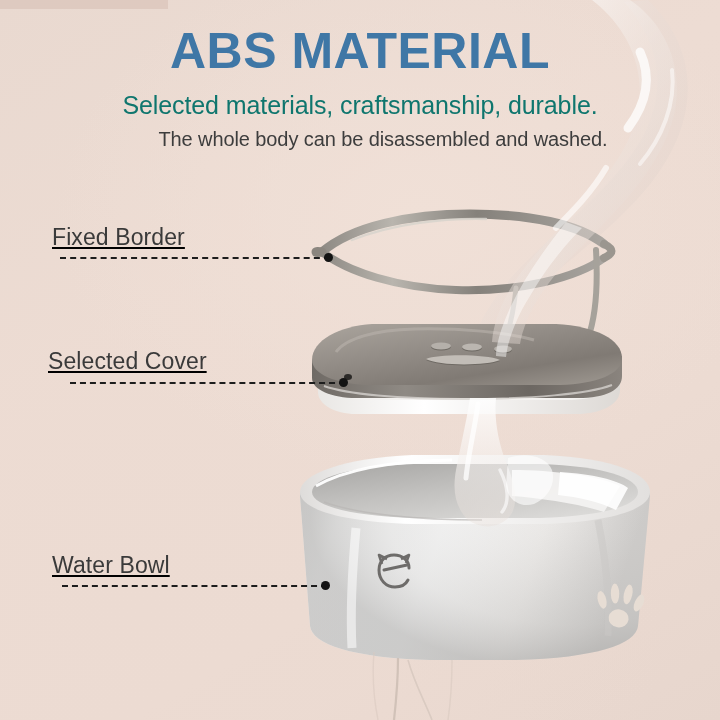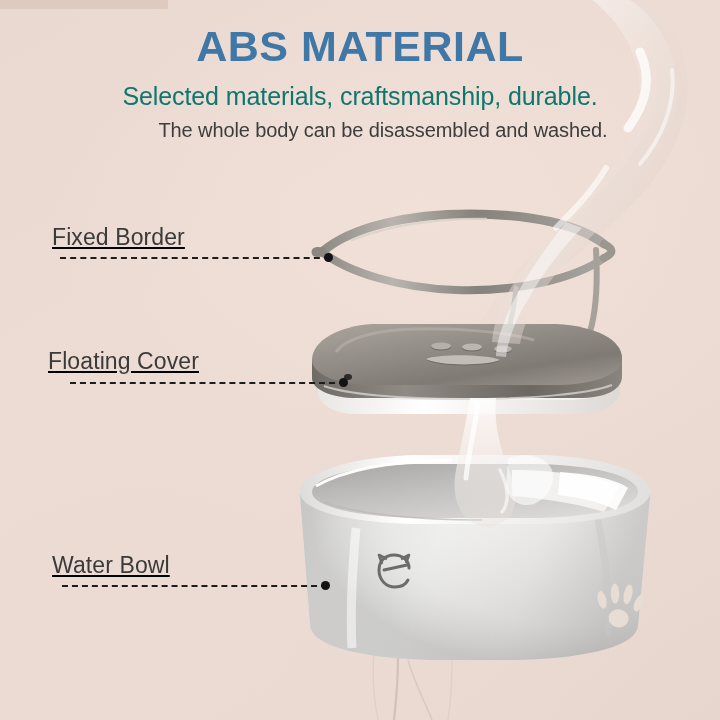--- a/index.html
+++ b/index.html
@@ -23,21 +23,21 @@
     background:rgba(214,190,178,.55);
   }
 
   
   #header {
     position:absolute; left:0; top:0; width:720px;
     text-align:center; z-index:40;
   }
   #title {
     margin-top:22px;
-    font-size:43px; font-weight:bold; letter-spacing:.5px;
+    font-size:50px; font-weight:bold; letter-spacing:.5px;
     color:#3f77a6;
     font-family:"Liberation Sans", sans-serif;
   }
   #sub1 {
     margin-top:11px;
     font-size:25px; color:#0f766e; font-weight:400;
     letter-spacing:-.1px;
   }
   #sub2 {
     margin-top:8px;
@@ -299,21 +299,21 @@
   <div id="sub2">The whole body can be disassembled and washed.</div>
 </div>
 
 <div class="callout" id="callout-border">
   <div class="callout-text">Fixed Border</div>
   <div class="callout-line"></div>
   <div class="callout-dot"></div>
 </div>
 
 <div class="callout" id="callout-cover">
-  <div class="callout-text">Floating Cover</div>
+  <div class="callout-text">Selected Cover</div>
   <div class="callout-line"></div>
   <div class="callout-dot"></div>
 </div>
 
 <div class="callout" id="callout-bowl">
   <div class="callout-text">Water Bowl</div>
   <div class="callout-line"></div>
   <div class="callout-dot"></div>
 </div>
 

